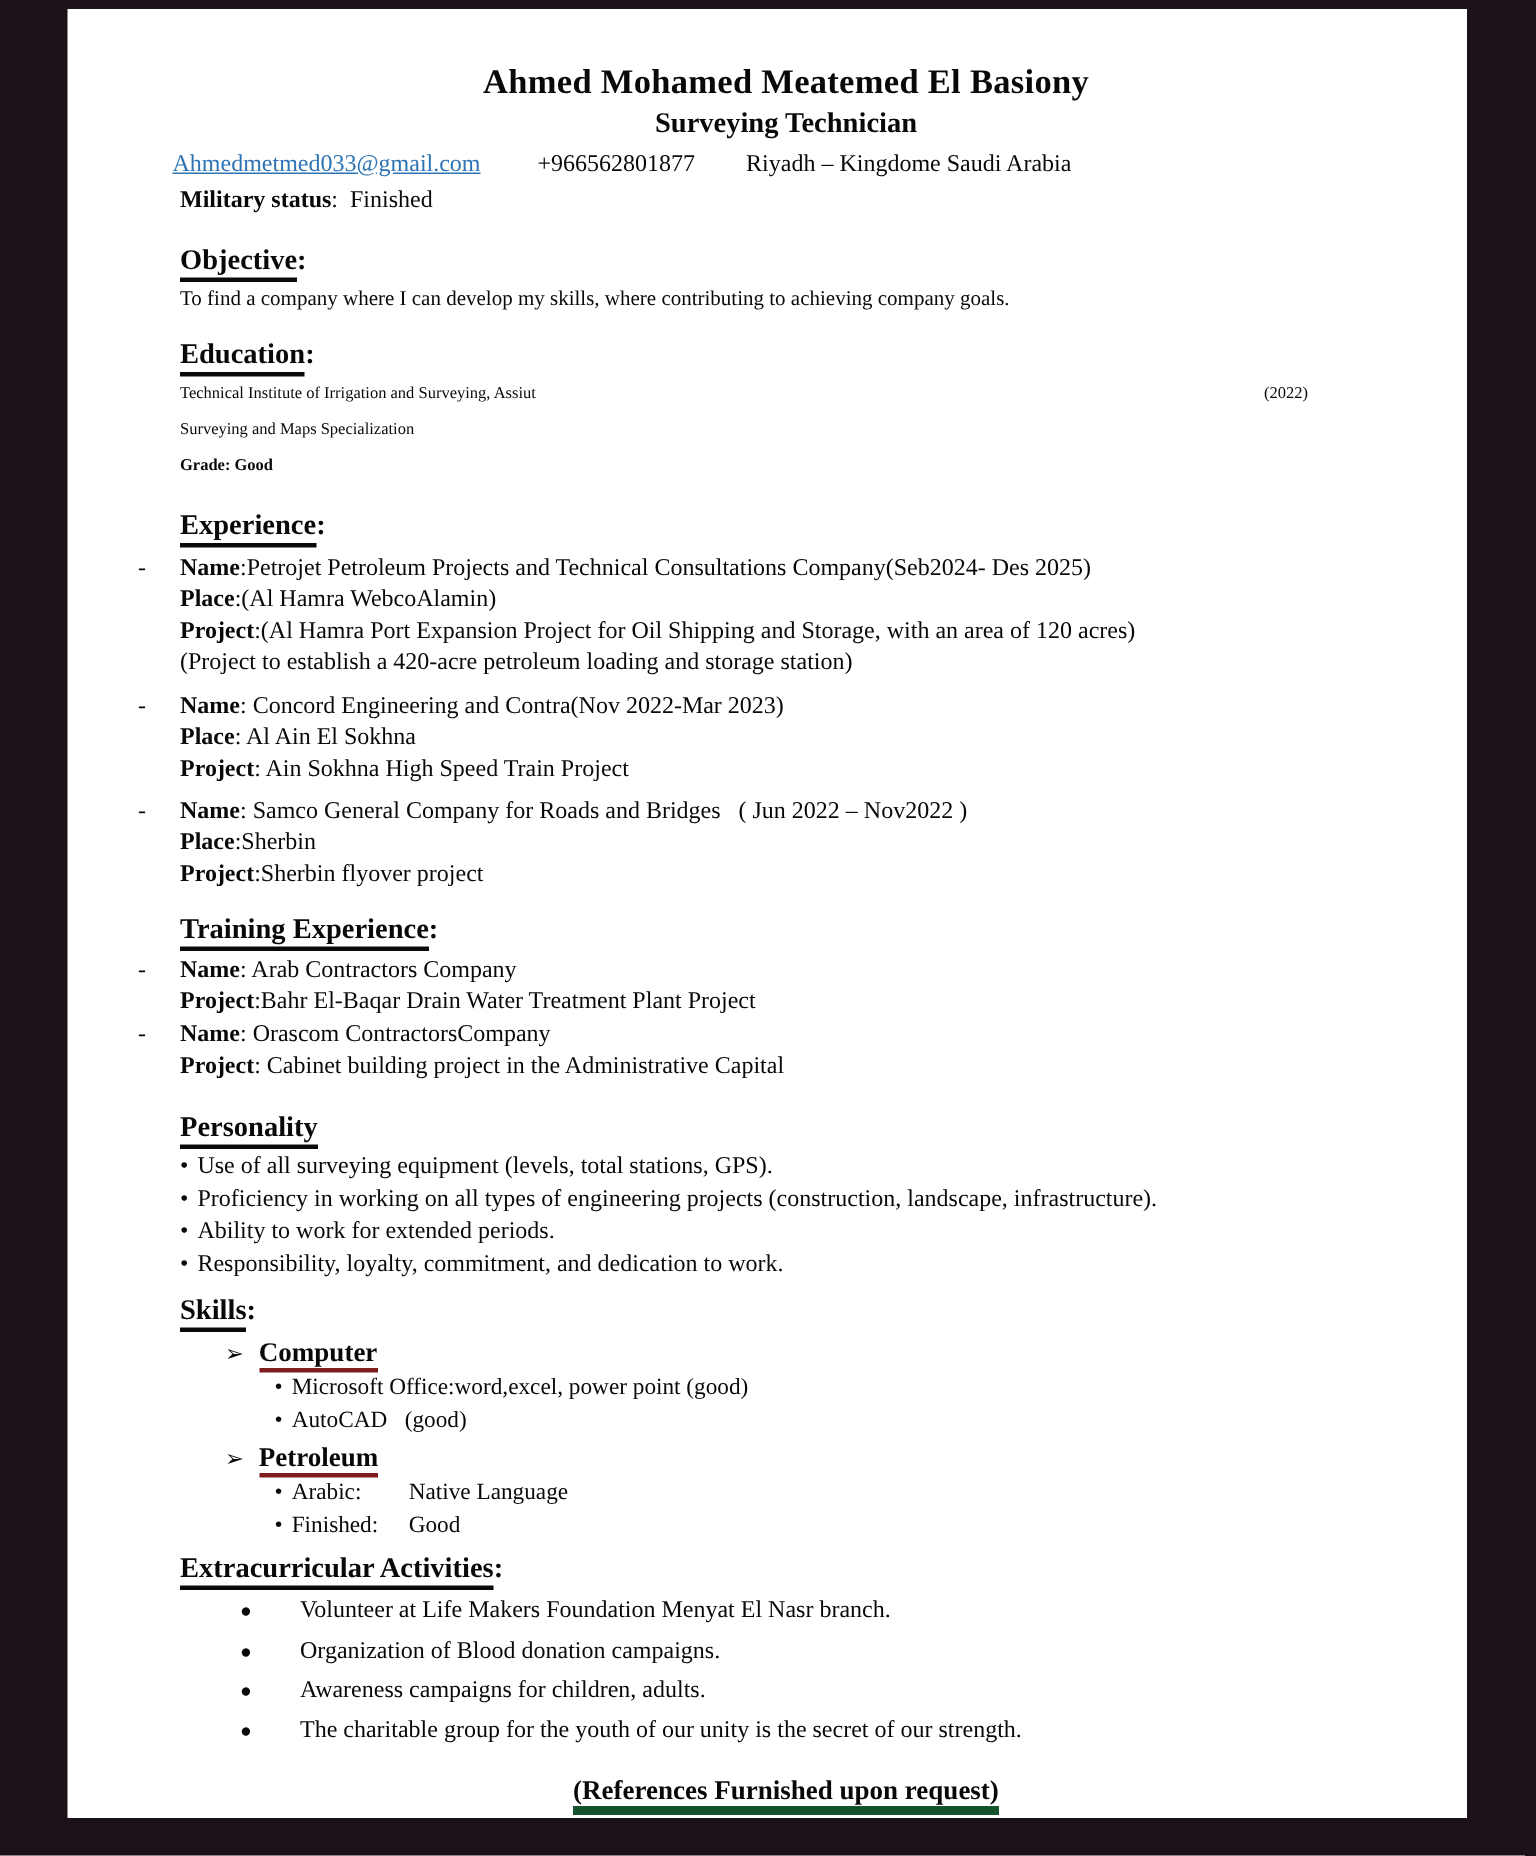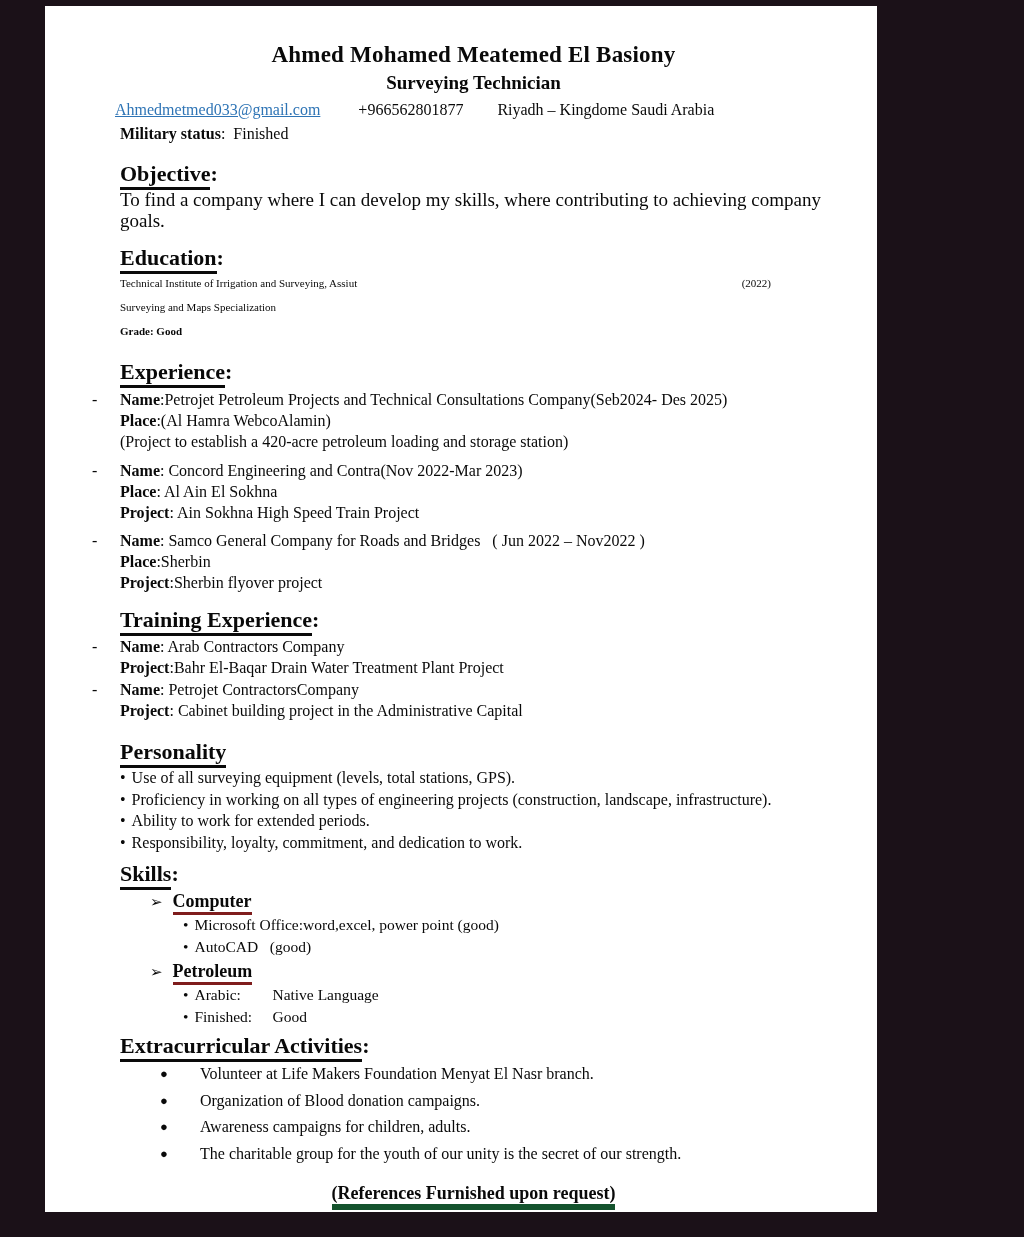--- a/index.html
+++ b/index.html
@@ -5,39 +5,39 @@
   * { margin:0; padding:0; box-sizing:border-box; }
   html,body { width:1024px; height:1237px; }
   body {
     background:#1b1118;
     font-family:"Liberation Serif","DejaVu Serif",serif;
     color:#090909;
     position:relative;
   }
   .paper {
     position:absolute; left:45px; top:6px;
-    width:832px; height:1206px;
+    width:933px; height:1206px;
     background:#ffffff;
     padding:34px 50px 0 75px;
     overflow:hidden;
   }
   
   .name { font-size:23px; font-weight:bold; text-align:center; line-height:30px; letter-spacing:.2px; }
   .doc-title { font-size:19px; font-weight:bold; text-align:center; line-height:25px; margin-bottom:4px; }
   .contact { display:flex; align-items:baseline; font-size:16px; line-height:22px; margin-left:-5px; margin-top:2px; }
   .email { color:#2e74b5; text-decoration:underline; text-decoration-color:#2e74b5; }
   .phone { margin-left:38px; }
   .loc { margin-left:34px; }
   .military { font-size:16px; line-height:22px; margin-top:2px; }
   b, .bold { font-weight:bold; }
   
-  .sec-h { font-size:22px; line-height:26px; }
+  .sec-h { font-size:19px; line-height:26px; }
   .sec-h .w { font-weight:bold; border-bottom:3px solid #0a0a0a; padding-bottom:1px; }
   .sec-h .c { font-weight:bold; }
-  .body-txt { font-size:19px; line-height:21px; }
+  .body-txt { font-size:14px; line-height:21px; }
   .edu-line { font-size:11px; line-height:24px; }
   .edu-first { display:flex; justify-content:space-between; padding-right:56px; }
   
   .item { position:relative; font-size:16px; line-height:21px; }
   .item .dash { position:absolute; left:-28px; top:0; }
   .t { white-space:pre-wrap; }
   
   .bullet-line { font-size:16px; line-height:21.5px; }
   .bullet-line .b { margin-right:6px; }
   
@@ -103,20 +103,21 @@
   <div class="edu-line t">Surveying and Maps Specialization</div>
   <div class="edu-line bold t">Grade: Good</div>
 
   <div class="sec-h mt-experience">
     <span class="w">Experience</span><span class="c">:</span>
   </div>
 
   <div class="item mt-item1">
     <div><span class="dash">-</span><b class="t">Name</b><span class="t">:Petrojet Petroleum Projects and Technical Consultations Company(Seb2024- Des 2025)</span></div>
     <div><b class="t">Place</b><span class="t">:(Al Hamra WebcoAlamin)</span></div>
+    <div><b class="t">Project</b><span class="t">:(Al Hamra Port Expansion Project for Oil Shipping and Storage, with an area of 120 acres)</span></div>
     <div class="t">(Project to establish a 420-acre petroleum loading and storage station)</div>
   </div>
 
   <div class="item mt-item2">
     <div><span class="dash">-</span><b class="t">Name</b><span class="t">: Concord Engineering and Contra(Nov 2022-Mar 2023)</span></div>
     <div><b class="t">Place</b><span class="t">: Al Ain El Sokhna</span></div>
     <div><b class="t">Project</b><span class="t">: Ain Sokhna High Speed Train Project</span></div>
   </div>
 
   <div class="item mt-item3">
@@ -128,21 +129,21 @@
   <div class="sec-h mt-training">
     <span class="w">Training Experience</span><span class="c">:</span>
   </div>
 
   <div class="item mt-titem1">
     <div><span class="dash">-</span><b class="t">Name</b><span class="t">: Arab Contractors Company</span></div>
     <div><b class="t">Project</b><span class="t">:Bahr El-Baqar Drain Water Treatment Plant Project</span></div>
   </div>
 
   <div class="item mt-titem2">
-    <div><span class="dash">-</span><b class="t">Name</b><span class="t">: Petrojet ContractorsCompany</span></div>
+    <div><span class="dash">-</span><b class="t">Name</b><span class="t">: Orascom ContractorsCompany</span></div>
     <div><b class="t">Project</b><span class="t">: Cabinet building project in the Administrative Capital</span></div>
   </div>
 
   <div class="sec-h mt-personality">
     <span class="w">Personality</span>
   </div>
   <div class="mt-pbullets">
     <div class="bullet-line"><span class="b">•</span><span class="t">Use of all surveying equipment (levels, total stations, GPS).</span></div>
     <div class="bullet-line"><span class="b">•</span><span class="t">Proficiency in working on all types of engineering projects (construction, landscape, infrastructure).</span></div>
     <div class="bullet-line"><span class="b">•</span><span class="t">Ability to work for extended periods.</span></div>

